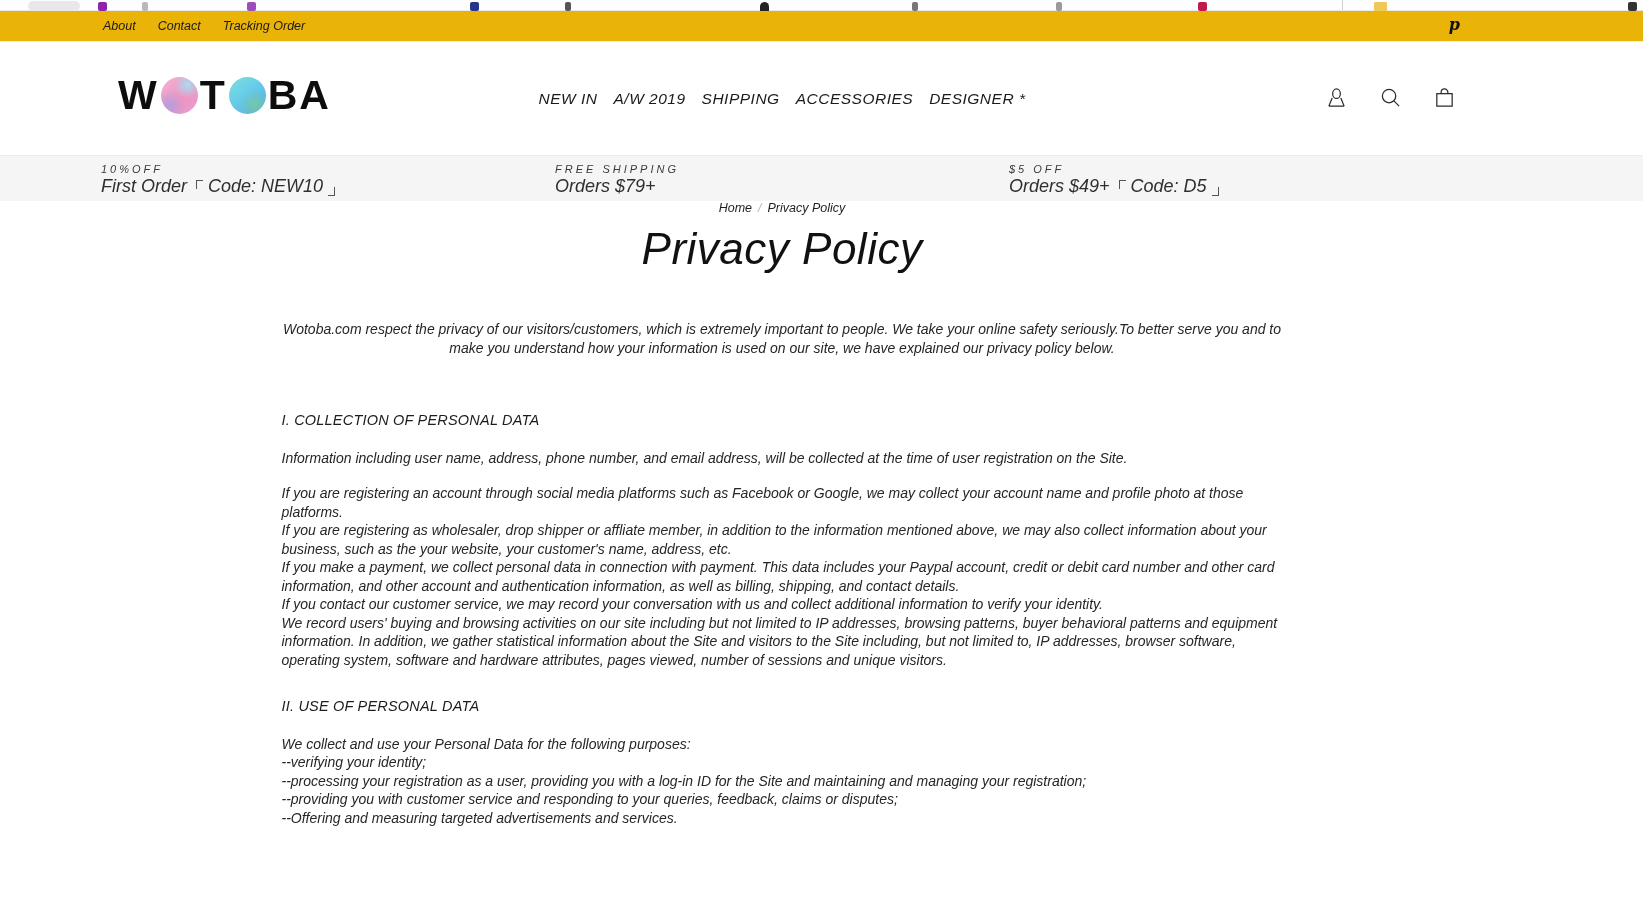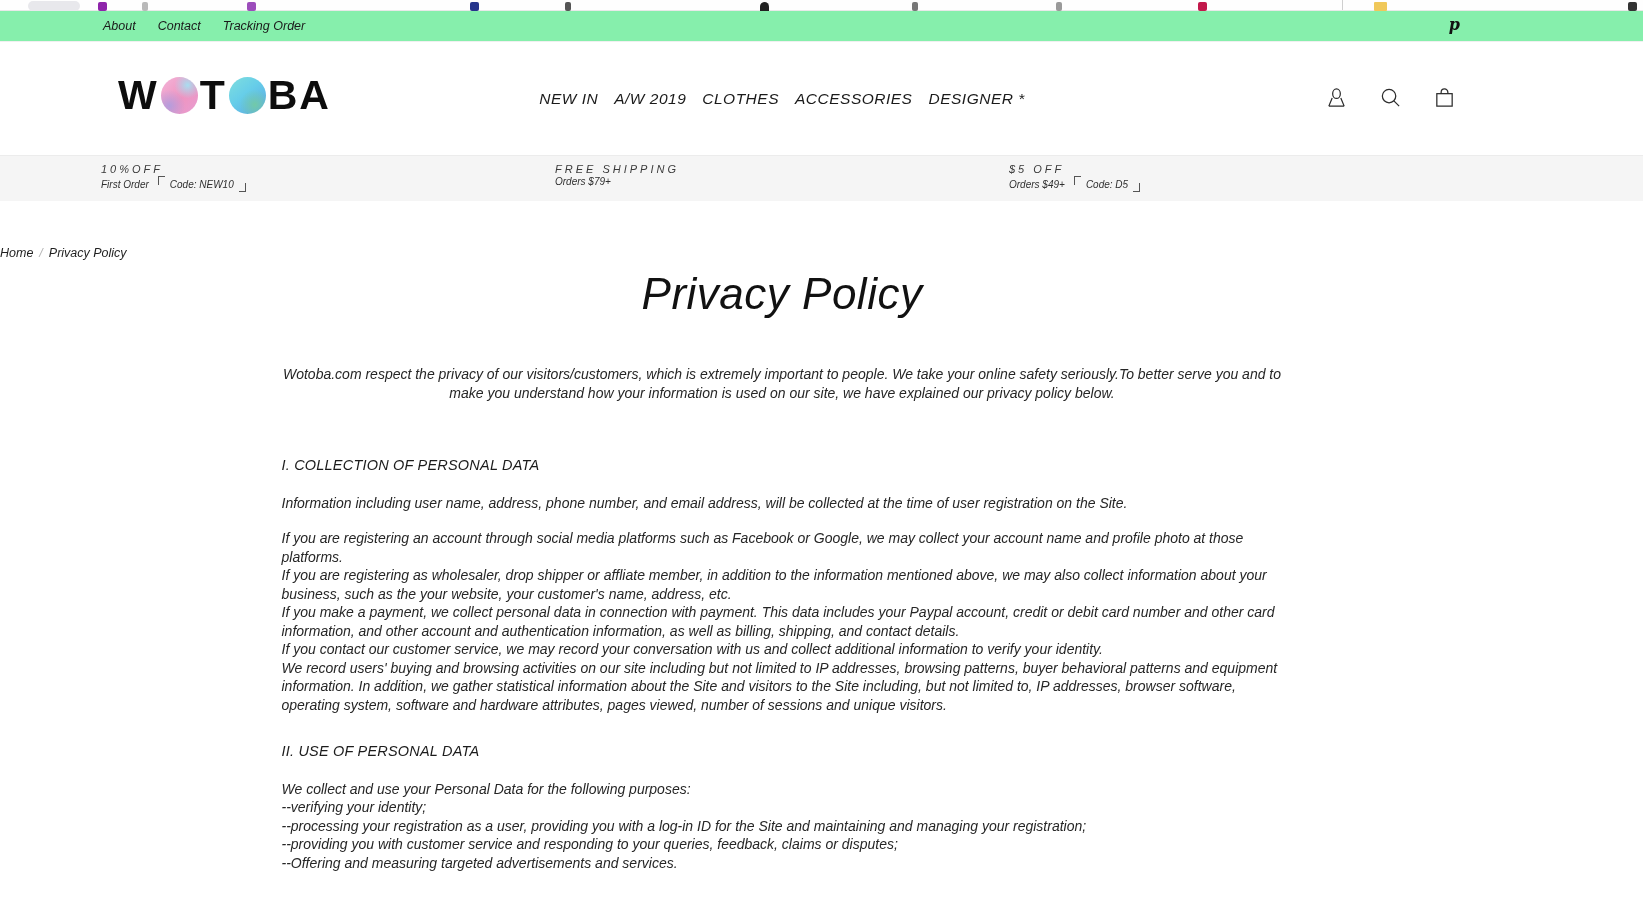--- a/index.html
+++ b/index.html
@@ -8,21 +8,21 @@
 
   .page-wrap { width: 1564px; position: relative; }
 
   
   .bookmark-strip { height: 11px; width: 1643px; background: #fefefe; border-bottom: 1px solid #e9e9e9; position: relative; }
   .fav { position: absolute; top: 2px; width: 9px; height: 9px; border-radius: 2px; }
   .fav-pill { position: absolute; top: 1px; left: 28px; width: 52px; height: 10px; background: #e8e8ec; border-radius: 6px; }
   .fav-divider { position: absolute; top: 0; left: 1342px; width: 1px; height: 10px; background: #cfcfcf; }
 
   
-  .topbar { height: 31px; background: #86efac; border-bottom: 1px solid #f0f0f0; position: relative; }
+  .topbar { height: 31px; background: #eab308; border-bottom: 1px solid #f0f0f0; position: relative; }
   .topbar-inner { width: 1564px; height: 100%; position: relative; display: flex; align-items: center; }
   .topbar-links { display: flex; gap: 22px; padding-left: 103px; }
   .topbar-links a { font-style: italic; font-size: 12.5px; color: #1a1a1a; text-decoration: none; cursor: pointer; }
   .pinterest { position: absolute; right: 104px; top: 4px; font-family: "DejaVu Serif", serif; font-style: italic; font-weight: 700; font-size: 16px; color: #111; cursor: pointer; }
 
   
   .header { height: 113px; background: #fff; position: relative; }
   .header-inner { width: 1564px; height: 100%; position: relative; }
   .logo { position: absolute; left: 118px; top: 33px; display: flex; align-items: center; cursor: pointer; }
   .logo-letter { font-weight: 900; font-size: 41px; letter-spacing: 2px; color: #0d0d0d; line-height: 1; }
@@ -35,28 +35,28 @@
 
   .header-icons { position: absolute; right: 108px; top: 44px; display: flex; gap: 31px; align-items: center; }
   .hicon { width: 23px; height: 23px; cursor: pointer; }
   .hicon svg { width: 100%; height: 100%; stroke: #2b2b2b; fill: none; stroke-width: 1.3; }
 
   
   .promo-bar { width: 1643px; background: #f5f5f5; border-top: 1px solid #ececec; height: 46px; }
   .promo-inner { width: 1362px; margin-left: 101px; height: 100%; display: flex; }
   .promo-cell { flex: 1; text-align: left; padding-top: 7px; cursor: pointer; }
   .promo-title { font-style: italic; font-size: 11px; letter-spacing: 3px; color: #3a3a3a; }
-  .promo-sub { font-style: italic; font-size: 10px; color: #2f2f2f; margin-top: 1px; }
+  .promo-sub { font-style: italic; font-size: 18px; color: #2f2f2f; margin-top: 1px; }
   .cb { display: inline-block; width: 7px; height: 9px; }
   .cb-open { border-left: 1.4px solid #555; border-top: 1.4px solid #555; margin: 0 5px 0 9px; vertical-align: 3px; }
   .cb-close { border-right: 1.4px solid #555; border-bottom: 1.4px solid #555; margin: 0 9px 0 5px; vertical-align: -4px; }
 
   
   .main { width: 1564px; }
-  .breadcrumb { margin-top: 45px; font-style: italic; font-size: 12.5px; color: #1f1f1f; }
+  .breadcrumb { text-align: center; font-style: italic; font-size: 12.5px; color: #1f1f1f; }
   .breadcrumb a { color: #1f1f1f; text-decoration: none; cursor: pointer; }
   .breadcrumb .sep { color: #b5b5b5; margin: 0 6px; }
   .page-title { text-align: center; font-style: italic; font-weight: 400; font-size: 44px; color: #111; margin-top: 9px; letter-spacing: 0.5px; }
 
   .content { width: 1001px; margin: 46px auto 0 auto; font-style: italic; font-size: 14px; line-height: 18.5px; color: #262626; }
   .content .intro { white-space: pre-line; margin-bottom: 54px; text-align: center; }
   .sec-heading { font-weight: 400; font-size: 14.5px; letter-spacing: 0.2px; color: #1c1c1c; margin: 28px 0 19px 0; }
   .para { white-space: pre-line; margin: 0 0 17px 0; }
 </style>
 </head>
@@ -95,21 +95,21 @@
       <span class="logo-letter">W</span>
       <span class="logo-circle pink"></span>
       <span class="logo-letter">T</span>
       <span class="logo-circle blue"></span>
       <span class="logo-letter">BA</span>
     </div>
 
     <nav class="main-nav">
       <a>NEW IN</a>
       <a>A/W 2019</a>
-      <a>CLOTHES</a>
+      <a>SHIPPING</a>
       <a>ACCESSORIES</a>
       <a>DESIGNER *</a>
     </nav>
 
     <div class="header-icons">
       <span class="hicon">
         <svg viewBox="0 0 24 24">
             <ellipse cx="12" cy="8" rx="4" ry="5"></ellipse>
             <path d="M4 21 L7.5 12.5 M20 21 L16.5 12.5 M4 21 L20 21"></path>
           </svg>

